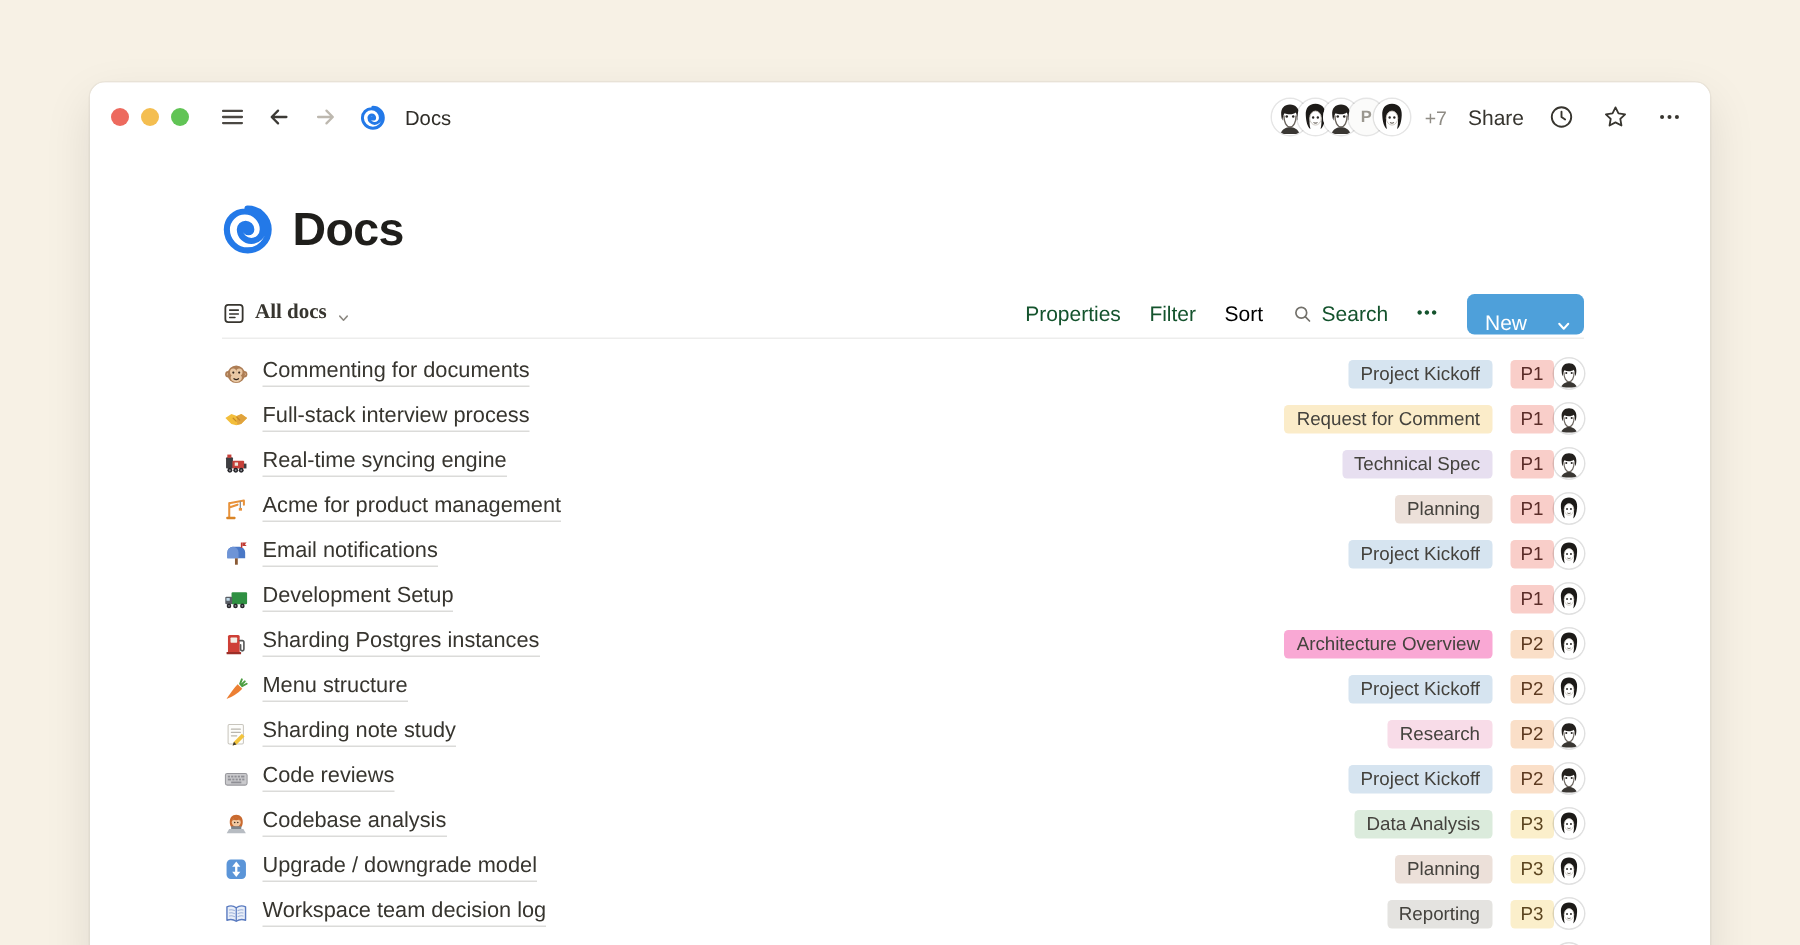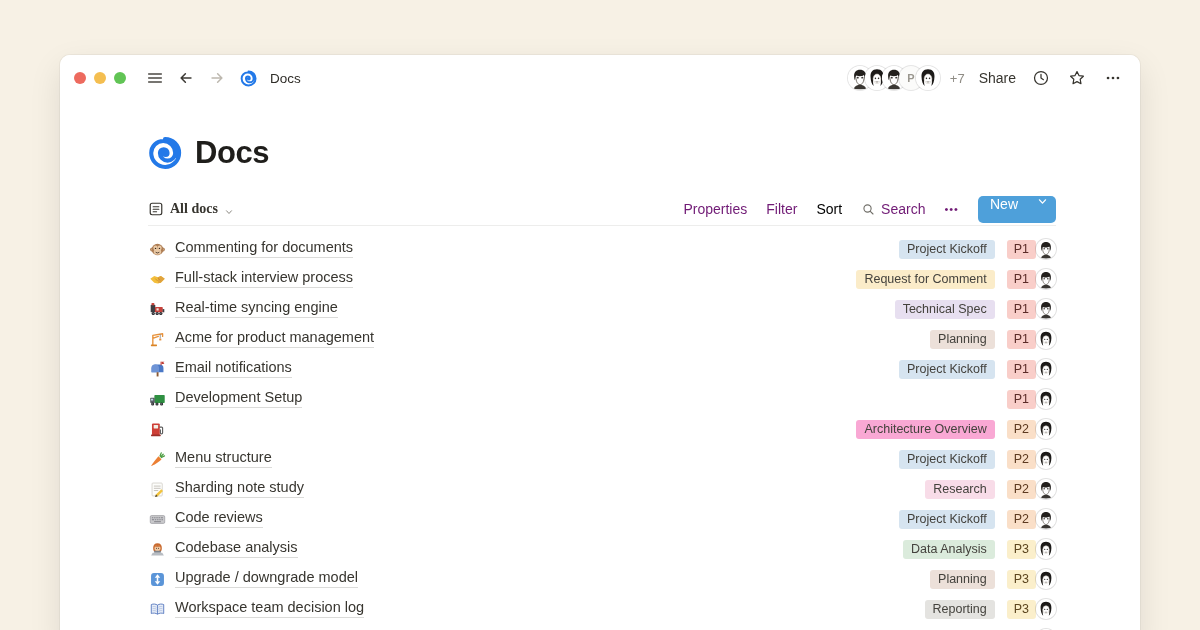--- a/index.html
+++ b/index.html
@@ -42,24 +42,24 @@
   .page-header { display:flex; align-items:center; gap:13px; margin-top:31px; height:42px; }
   .page-header .big-logo svg { width:34px; height:34px; display:block; }
   .page-title { font-size:31px; font-weight:700; letter-spacing:-0.4px; color:#1f1e1b; }
   
   .view-bar { margin-top:19px; height:33px; display:flex; align-items:center;
     border-bottom:1px solid rgba(55,53,47,.09); }
   .view-left { display:flex; align-items:flex-end; gap:6px; cursor:pointer;font-family:Liberation Serif, serif; }
   .view-left svg { display:block; }
   .view-label { font-size:14px; font-weight:600; color:#37352F; }
   .view-right { margin-left:auto; display:flex; align-items:center; gap:19px; }
-  .vr-item { font-size:14px; color:#701a75; cursor:pointer; display:flex; align-items:center; gap:5px; }
+  .vr-item { font-size:14px; color:#14532d; cursor:pointer; display:flex; align-items:center; gap:5px; }
   .vr-item.active { color:#000000; }
   .vr-item svg { width:15px; height:15px; }
-  .new-btn { display:flex; align-items:flex-start; background:#4EA0DA; border-radius:5px; overflow:hidden;
+  .new-btn { display:flex; align-items:flex-end; background:#4EA0DA; border-radius:5px; overflow:hidden;
     color:#fff; font-size:14px; font-weight:500; height:27px; cursor:pointer; }
   .new-btn .nb-main { padding:0 10px 0 12px; display:flex; align-items:center; }
   .new-btn .nb-divider { width:1px; background:rgba(255,255,255,.35); margin:5px 0; }
   .new-btn .nb-caret { padding:0 8px; display:flex; align-items:center; }
   .new-btn .nb-caret svg { width:11px; height:11px; }
   
   .rows { margin-top:8px; }
   .row { height:30px; display:flex; align-items:center; }
   .ricon { width:18px; height:18px; margin-right:9px; flex:none; display:flex; align-items:center; justify-content:center; }
   .ricon svg { width:17px; height:17px; display:block; }
@@ -388,20 +388,21 @@
         </div>
         <div class="row">
           <span class="ricon">
             <svg viewBox="0 0 20 20">
               <rect x="3.5" y="2.8" width="9.2" height="14" rx="1.2" fill="#CE3F36"></rect>
               <rect x="5.5" y="4.8" width="5.2" height="4" rx="0.5" fill="#F3EFE6"></rect>
               <path d="M12.7 7.2 h2.2 a1.1 1.1 0 0 1 1.1 1.1 v5.6 a1.3 1.3 0 0 1 -2.6 0 V10.5" stroke="#5a5a5a" stroke-width="1.3" fill="none" stroke-linecap="round"></path>
               <rect x="2.4" y="16" width="11.4" height="1.9" rx="0.5" fill="#9c2f28"></rect>
             </svg>
           </span>
+          <a class="rtitle">Sharding Postgres instances</a>
           <span class="rspacer"></span>
           <span class="tag" style="background: #f9a8d4;">Architecture Overview</span>
           <span class="pri" style="background: rgb(250, 223, 200); color: rgb(93, 58, 32);">P2</span>
           <span class="avatar">
             <svg viewBox="0 0 20 20">
               <circle cx="10" cy="10" r="10" fill="#ffffff"></circle>
               <path d="M10 2.7 C6 2.7 4.4 5.5 4.6 9 C4.8 12.8 5.6 15.5 7.2 16.7 C6.6 14.4 6.6 12.1 6.8 10.3 C9 11 11 11 13.2 10.3 C13.4 12.1 13.4 14.4 12.8 16.7 C14.4 15.5 15.2 12.8 15.4 9 C15.6 5.5 14 2.7 10 2.7 Z" fill="#1c1a18"></path>
               <ellipse cx="10" cy="10.6" rx="3.2" ry="3.9" fill="#fff" stroke="#c9c4bc" stroke-width="0.5"></ellipse>
               <circle cx="8.7" cy="10.3" r="0.65" fill="#2a2724"></circle>
               <circle cx="11.3" cy="10.3" r="0.65" fill="#2a2724"></circle>

